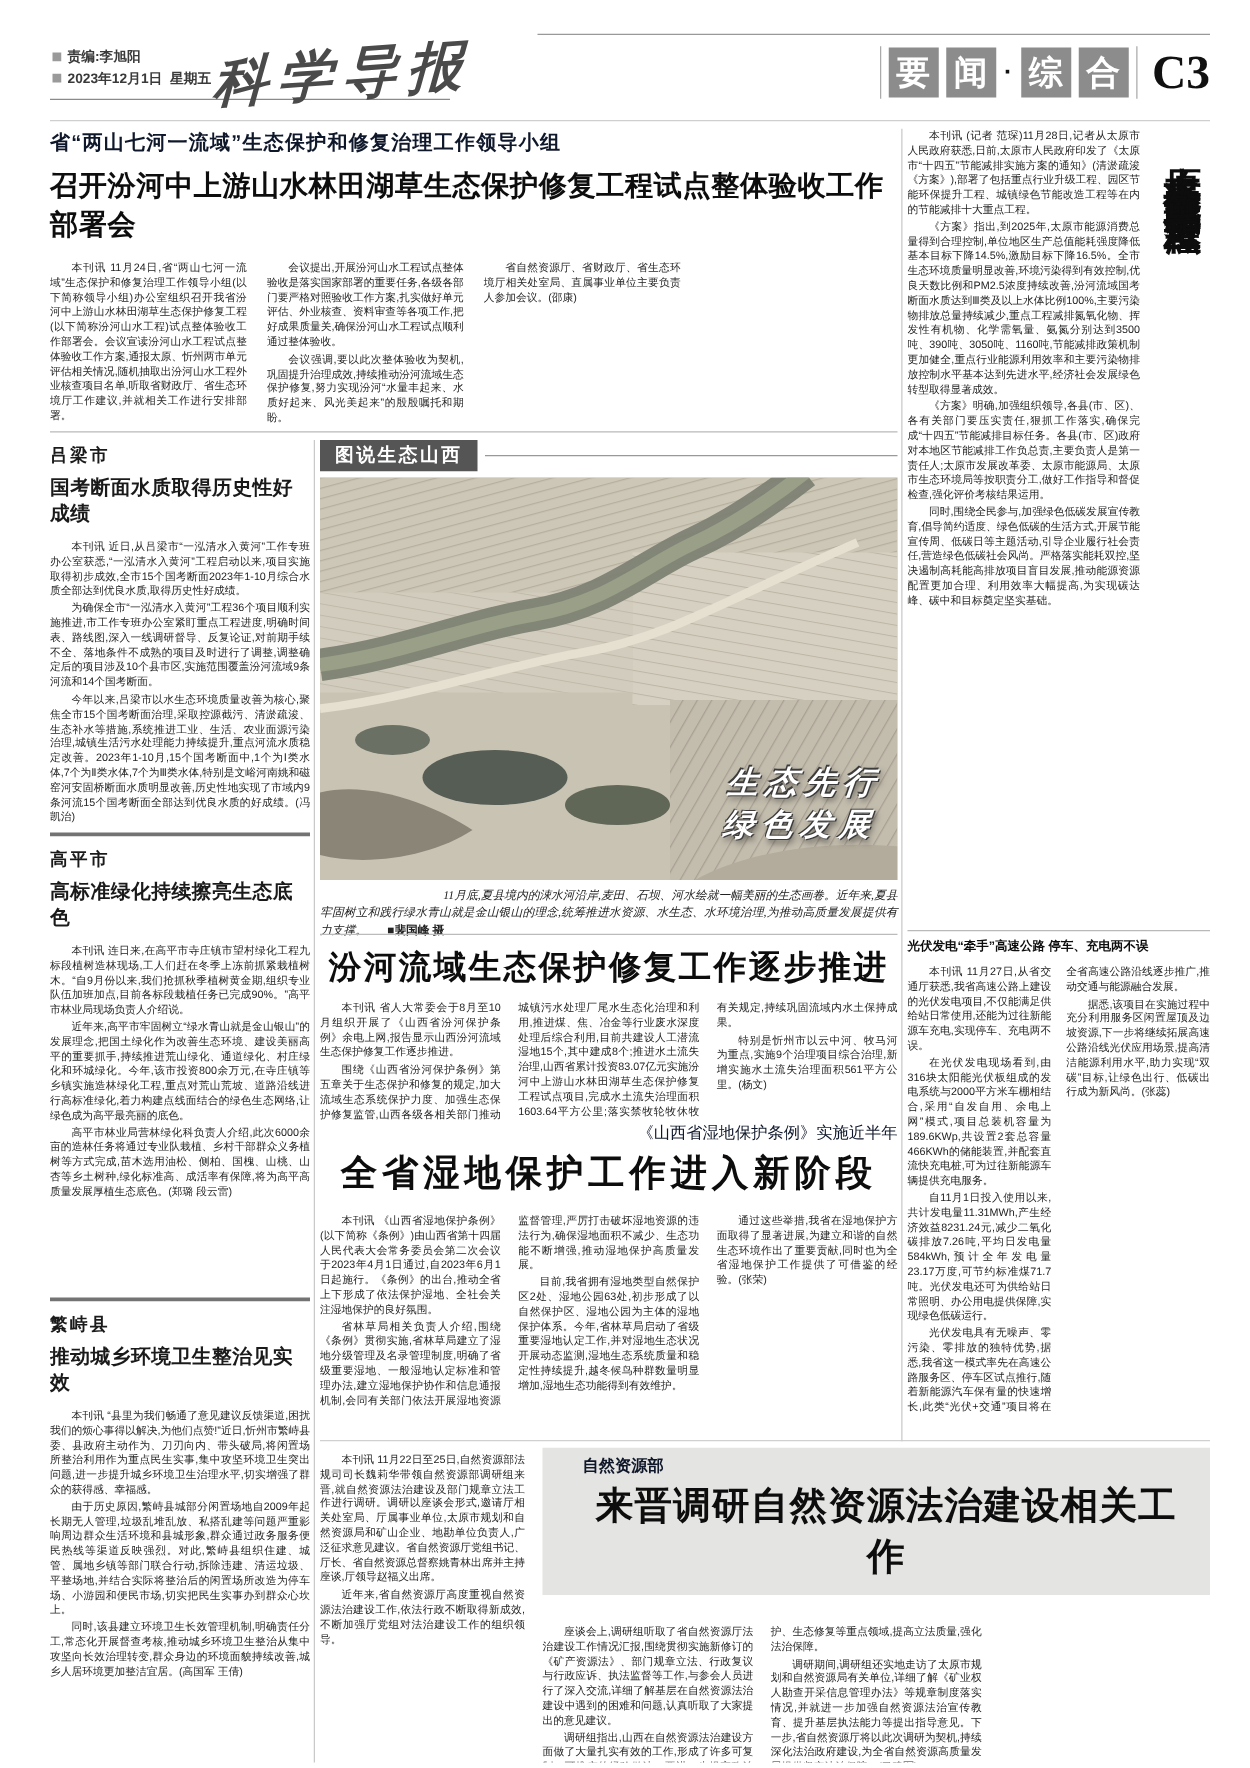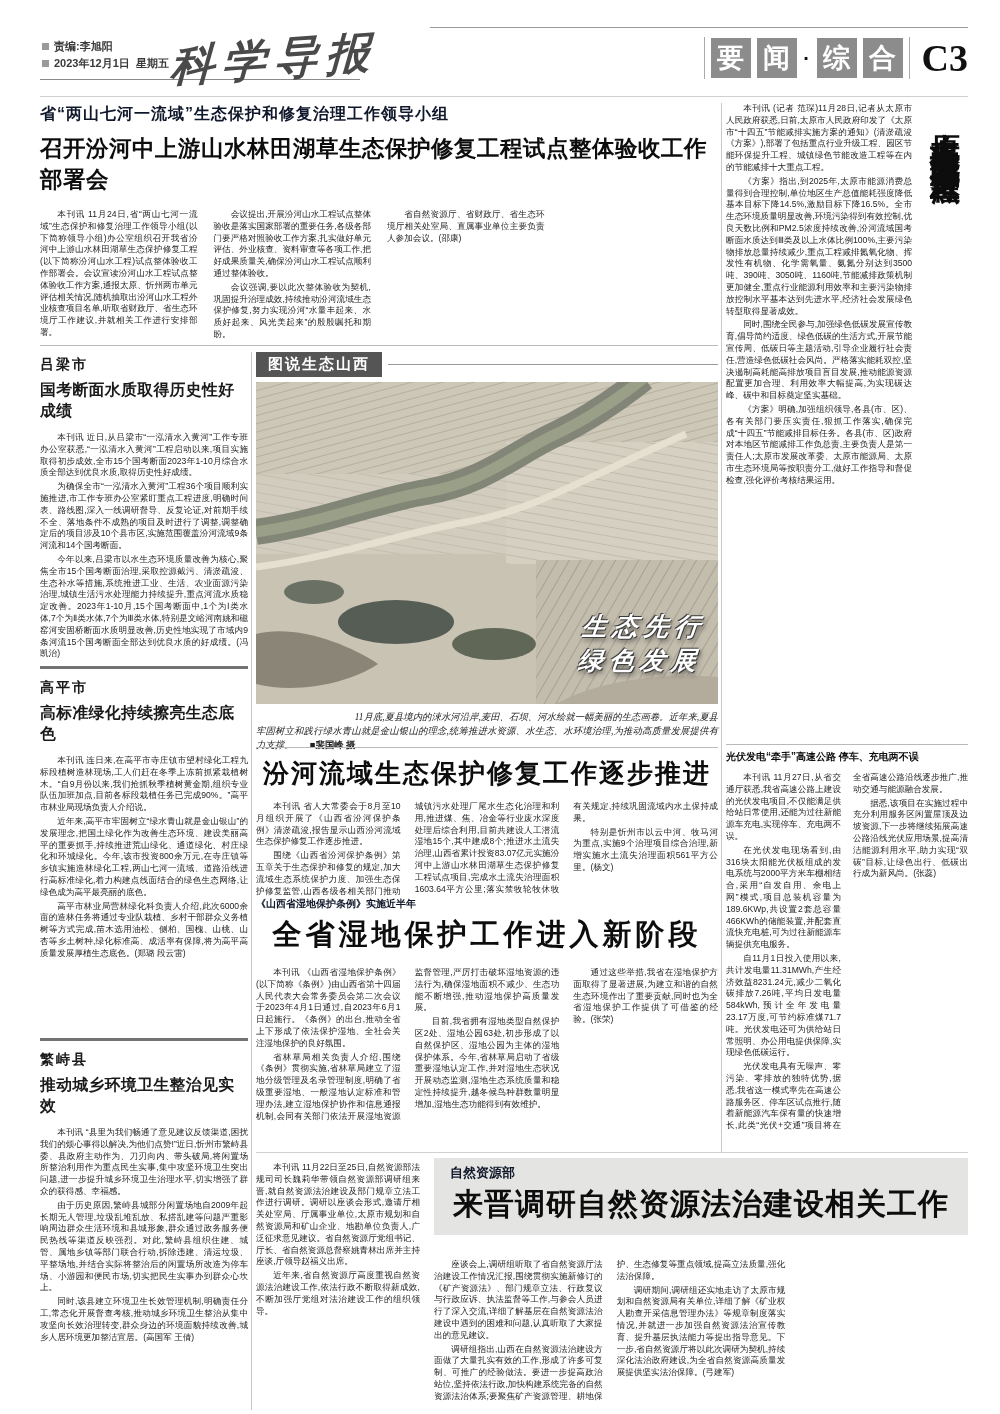--- a/index.html
+++ b/index.html
@@ -62,38 +62,38 @@
     text-shadow:1px 1px 0 #3c3c3c, -1px -1px 0 #3c3c3c, 2px 3px 5px rgba(0,0,0,.55); }
   .photo-caption { margin-top:6px; font-family:"Liberation Serif",serif; font-style:italic;
     font-size:9.4px; line-height:14px; text-align:justify; text-indent:10.5em; color:#222; }
   .photo-credit { font-weight:bold; font-style:normal; margin-left:14px; }
 
   
   #fenhe { left:256px; top:747px; width:462px; border-top:1px solid #bbb; padding-top:8px; }
   #fenhe .serifhead { font-size:26px; text-align:center; letter-spacing:2px; }
   #fenhe .colwrap { margin-top:10px; height:100px; columns:3; column-gap:14px; }
   #shidi { left:256px; top:897px; width:462px; }
-  #shidi .kicker { text-align:left; font-size:10px; font-weight:bold; }
+  #shidi .kicker { text-align:right; font-size:13px; font-weight:normal; }
   #shidi .serifhead { font-size:29px; text-align:center; letter-spacing:4px; margin-top:4px; }
   #shidi .colwrap { margin-top:12px; height:162px; columns:3; column-gap:14px; }
 
   
   #taiyuan { left:726px; top:103px; width:242px; height:638px; overflow:hidden; }
   .v-headline { float:right; writing-mode:vertical-rl; font-family:"Liberation Serif",serif; font-weight:900;
     font-size:30px; letter-spacing:3px; line-height:46px; height:556px; margin:6px 0 6px 10px; color:#0d0d0d; }
   #rule-ty { left:726px; top:744px; width:242px; }
   #guangfu { left:726px; top:750px; width:242px; }
   #guangfu .headline { font-size:10px; letter-spacing:0; }
   #guangfu .colwrap { margin-top:8px; height:382px; columns:2; column-gap:12px; }
 
   
   #bottom { left:256px; top:1158px; width:712px; height:252px; display:flex; gap:14px; overflow:hidden; }
   #bottom .col1 { width:164px; flex:0 0 164px; padding-top:4px; }
   #bottom .rightpart { flex:1; }
-  .ministry-box { background:#e4e4e2; padding:6px 16px 10px 16px; }
+  .ministry-box { background:#e4e4e2; padding:6px 16px 10px 32px; }
   .ministry-box .kicker { font-size:13px; }
   .ministry-box .headline { font-size:30px; text-align:center; letter-spacing:1px; margin-top:2px; }
   .ministry-cols { margin-top:24px; height:146px; columns:3; column-gap:14px; column-fill:auto; }
 
   
   #vr-left  { left:251px; top:352px; height:1058px; }
   #vr-right { left:721px; top:103px; height:1050px; }
   #rule-lead-bottom { left:40px; top:345px; width:678px; }
   #rule-bottom-top { left:256px; top:1152px; width:712px; background:#d0d0d0; }
 </style>
@@ -139,21 +139,21 @@
     <div class="rail-head">国考断面水质取得历史性好成绩</div>
     <p class="body">本刊讯 近日,从吕梁市“一泓清水入黄河”工作专班办公室获悉,“一泓清水入黄河”工程启动以来,项目实施取得初步成效,全市15个国考断面2023年1-10月综合水质全部达到优良水质,取得历史性好成绩。</p>
     <p class="body">为确保全市“一泓清水入黄河”工程36个项目顺利实施推进,市工作专班办公室紧盯重点工程进度,明确时间表、路线图,深入一线调研督导、反复论证,对前期手续不全、落地条件不成熟的项目及时进行了调整,调整确定后的项目涉及10个县市区,实施范围覆盖汾河流域9条河流和14个国考断面。</p>
     <p class="body">今年以来,吕梁市以水生态环境质量改善为核心,聚焦全市15个国考断面治理,采取控源截污、清淤疏浚、生态补水等措施,系统推进工业、生活、农业面源污染治理,城镇生活污水处理能力持续提升,重点河流水质稳定改善。2023年1-10月,15个国考断面中,1个为Ⅰ类水体,7个为Ⅱ类水体,7个为Ⅲ类水体,特别是文峪河南姚和磁窑河安固桥断面水质明显改善,历史性地实现了市域内9条河流15个国考断面全部达到优良水质的好成绩。(冯凯治)</p>
   </div>
 
   <div class="rail-sec" id="sec-gaoping">
     <div class="region">高平市</div>
     <div class="rail-head">高标准绿化持续擦亮生态底色</div>
     <p class="body">本刊讯 连日来,在高平市寺庄镇市望村绿化工程九标段植树造林现场,工人们赶在冬季上冻前抓紧栽植树木。“自9月份以来,我们抢抓秋季植树黄金期,组织专业队伍加班加点,目前各标段栽植任务已完成90%。”高平市林业局现场负责人介绍说。</p>
-    <p class="body">近年来,高平市牢固树立“绿水青山就是金山银山”的发展理念,把国土绿化作为改善生态环境、建设美丽高平的重要抓手,持续推进荒山绿化、通道绿化、村庄绿化和环城绿化。今年,该市投资800余万元,在寺庄镇等乡镇实施造林绿化工程,两山七河一流域、道路沿线进行高标准绿化,着力构建点线面结合的绿色生态网络,让绿色成为高平最亮丽的底色。</p>
+    <p class="body">近年来,高平市牢固树立“绿水青山就是金山银山”的发展理念,把国土绿化作为改善生态环境、建设美丽高平的重要抓手,持续推进荒山绿化、通道绿化、村庄绿化和环城绿化。今年,该市投资800余万元,在寺庄镇等乡镇实施造林绿化工程,重点对荒山荒坡、道路沿线进行高标准绿化,着力构建点线面结合的绿色生态网络,让绿色成为高平最亮丽的底色。</p>
     <p class="body">高平市林业局营林绿化科负责人介绍,此次6000余亩的造林任务将通过专业队栽植、乡村干部群众义务植树等方式完成,苗木选用油松、侧柏、国槐、山桃、山杏等乡土树种,绿化标准高、成活率有保障,将为高平高质量发展厚植生态底色。(郑璐 段云雷)</p>
   </div>
 
   <div class="rail-sec" id="sec-fanzhi">
     <div class="region">繁峙县</div>
     <div class="rail-head">推动城乡环境卫生整治见实效</div>
     <p class="body">本刊讯 “县里为我们畅通了意见建议反馈渠道,困扰我们的烦心事得以解决,为他们点赞!”近日,忻州市繁峙县委、县政府主动作为、刀刃向内、带头破局,将闲置场所整治利用作为重点民生实事,集中攻坚环境卫生突出问题,进一步提升城乡环境卫生治理水平,切实增强了群众的获得感、幸福感。</p>
     <p class="body">由于历史原因,繁峙县城部分闲置场地自2009年起长期无人管理,垃圾乱堆乱放、私搭乱建等问题严重影响周边群众生活环境和县城形象,群众通过政务服务便民热线等渠道反映强烈。对此,繁峙县组织住建、城管、属地乡镇等部门联合行动,拆除违建、清运垃圾、平整场地,并结合实际将整治后的闲置场所改造为停车场、小游园和便民市场,切实把民生实事办到群众心坎上。</p>
     <p class="body">同时,该县建立环境卫生长效管理机制,明确责任分工,常态化开展督查考核,推动城乡环境卫生整治从集中攻坚向长效治理转变,群众身边的环境面貌持续改善,城乡人居环境更加整洁宜居。(高国军 王倩)</p>
   </div>
@@ -201,43 +201,43 @@
   </div>
   <p class="photo-caption">
     <span>11月底,夏县境内的涑水河沿岸,麦田、石坝、河水绘就一幅美丽的生态画卷。近年来,夏县牢固树立和践行绿水青山就是金山银山的理念,统筹推进水资源、水生态、水环境治理,为推动高质量发展提供有力支撑。</span>
     <span class="photo-credit">■裴国峰 摄</span>
   </p>
 </div>
 
 <div class="abs" id="fenhe">
   <div class="serifhead">汾河流域生态保护修复工作逐步推进</div>
   <div class="colwrap">
-    <p class="body">本刊讯 省人大常委会于8月至10月组织开展了《山西省汾河保护条例》清淤疏浚,报告显示山西汾河流域生态保护修复工作逐步推进。</p>
+    <p class="body">本刊讯 省人大常委会于8月至10月组织开展了《山西省汾河保护条例》余电上网,报告显示山西汾河流域生态保护修复工作逐步推进。</p>
     <p class="body">围绕《山西省汾河保护条例》第五章关于生态保护和修复的规定,加大流域生态系统保护力度、加强生态保护修复监管,山西各级各相关部门推动城镇污水处理厂尾水生态化治理和利用,推进煤、焦、冶金等行业废水深度处理后综合利用,目前共建设人工潜流湿地15个,其中建成8个;推进水土流失治理,山西省累计投资83.07亿元实施汾河中上游山水林田湖草生态保护修复工程试点项目,完成水土流失治理面积1603.64平方公里;落实禁牧轮牧休牧有关规定,持续巩固流域内水土保持成果。</p>
     <p class="body">特别是忻州市以云中河、牧马河为重点,实施9个治理项目综合治理,新增实施水土流失治理面积561平方公里。(杨文)</p>
   </div>
 </div>
 
 <div class="abs" id="shidi">
   <div class="kicker">《山西省湿地保护条例》实施近半年</div>
   <div class="serifhead">全省湿地保护工作进入新阶段</div>
   <div class="colwrap">
     <p class="body">本刊讯 《山西省湿地保护条例》(以下简称《条例》)由山西省第十四届人民代表大会常务委员会第二次会议于2023年4月1日通过,自2023年6月1日起施行。《条例》的出台,推动全省上下形成了依法保护湿地、全社会关注湿地保护的良好氛围。</p>
     <p class="body">省林草局相关负责人介绍,围绕《条例》贯彻实施,省林草局建立了湿地分级管理及名录管理制度,明确了省级重要湿地、一般湿地认定标准和管理办法,建立湿地保护协作和信息通报机制,会同有关部门依法开展湿地资源监督管理,严厉打击破坏湿地资源的违法行为,确保湿地面积不减少、生态功能不断增强,推动湿地保护高质量发展。</p>
     <p class="body">目前,我省拥有湿地类型自然保护区2处、湿地公园63处,初步形成了以自然保护区、湿地公园为主体的湿地保护体系。今年,省林草局启动了省级重要湿地认定工作,并对湿地生态状况开展动态监测,湿地生态系统质量和稳定性持续提升,越冬候鸟种群数量明显增加,湿地生态功能得到有效维护。</p>
     <p class="body">通过这些举措,我省在湿地保护方面取得了显著进展,为建立和谐的自然生态环境作出了重要贡献,同时也为全省湿地保护工作提供了可借鉴的经验。(张荣)</p>
   </div>
 </div>
 
 <div class="abs" id="taiyuan">
   <div class="v-headline">太原市将实施节能减排十大重点工程</div>
   <p class="body">本刊讯 (记者 范琛)11月28日,记者从太原市人民政府获悉,日前,太原市人民政府印发了《太原市“十四五”节能减排实施方案的通知》(清淤疏浚《方案》),部署了包括重点行业升级工程、园区节能环保提升工程、城镇绿色节能改造工程等在内的节能减排十大重点工程。</p>
   <p class="body">《方案》指出,到2025年,太原市能源消费总量得到合理控制,单位地区生产总值能耗强度降低基本目标下降14.5%,激励目标下降16.5%。全市生态环境质量明显改善,环境污染得到有效控制,优良天数比例和PM2.5浓度持续改善,汾河流域国考断面水质达到Ⅲ类及以上水体比例100%,主要污染物排放总量持续减少,重点工程减排氮氧化物、挥发性有机物、化学需氧量、氨氮分别达到3500吨、390吨、3050吨、1160吨,节能减排政策机制更加健全,重点行业能源利用效率和主要污染物排放控制水平基本达到先进水平,经济社会发展绿色转型取得显著成效。</p>
+  <p class="body">《方案》明确,加强组织领导,各县(市、区)、各有关部门要压实责任,狠抓工作落实,确保完成“十四五”节能减排目标任务。各县(市、区)政府对本地区节能减排工作负总责,主要负责人是第一责任人;太原市发展改革委、太原市能源局、太原市生态环境局等按职责分工,做好工作指导和督促检查,强化评价考核结果运用。</p>
   <p class="body">同时,围绕全民参与,加强绿色低碳发展宣传教育,倡导简约适度、绿色低碳的生活方式,开展节能宣传周、低碳日等主题活动,引导企业履行社会责任,营造绿色低碳社会风尚。严格落实能耗双控,坚决遏制高耗能高排放项目盲目发展,推动能源资源配置更加合理、利用效率大幅提高,为实现碳达峰、碳中和目标奠定坚实基础。</p>
-  <p class="body">《方案》明确,加强组织领导,各县(市、区)、各有关部门要压实责任,狠抓工作落实,确保完成“十四五”节能减排目标任务。各县(市、区)政府对本地区节能减排工作负总责,主要负责人是第一责任人;太原市发展改革委、太原市能源局、太原市生态环境局等按职责分工,做好工作指导和督促检查,强化评价考核结果运用。</p>
 </div>
 <div class="rule-h" id="rule-ty"></div>
 
 <div class="abs" id="guangfu">
   <div class="headline">光伏发电“牵手”高速公路 停车、充电两不误</div>
   <div class="colwrap">
     <p class="body">本刊讯 11月27日,从省交通厅获悉,我省高速公路上建设的光伏发电项目,不仅能满足供给站日常使用,还能为过往新能源车充电,实现停车、充电两不误。</p>
     <p class="body">在光伏发电现场看到,由316块太阳能光伏板组成的发电系统与2000平方米车棚相结合,采用“自发自用、余电上网”模式,项目总装机容量为189.6KWp,共设置2套总容量466KWh的储能装置,并配套直流快充电桩,可为过往新能源车辆提供充电服务。</p>
     <p class="body">自11月1日投入使用以来,共计发电量11.31MWh,产生经济效益8231.24元,减少二氧化碳排放7.26吨,平均日发电量584kWh,预计全年发电量23.17万度,可节约标准煤71.7吨。光伏发电还可为供给站日常照明、办公用电提供保障,实现绿色低碳运行。</p>
     <p class="body">光伏发电具有无噪声、零污染、零排放的独特优势,据悉,我省这一模式率先在高速公路服务区、停车区试点推行,随着新能源汽车保有量的快速增长,此类“光伏+交通”项目将在全省高速公路沿线逐步推广,推动交通与能源融合发展。</p>

